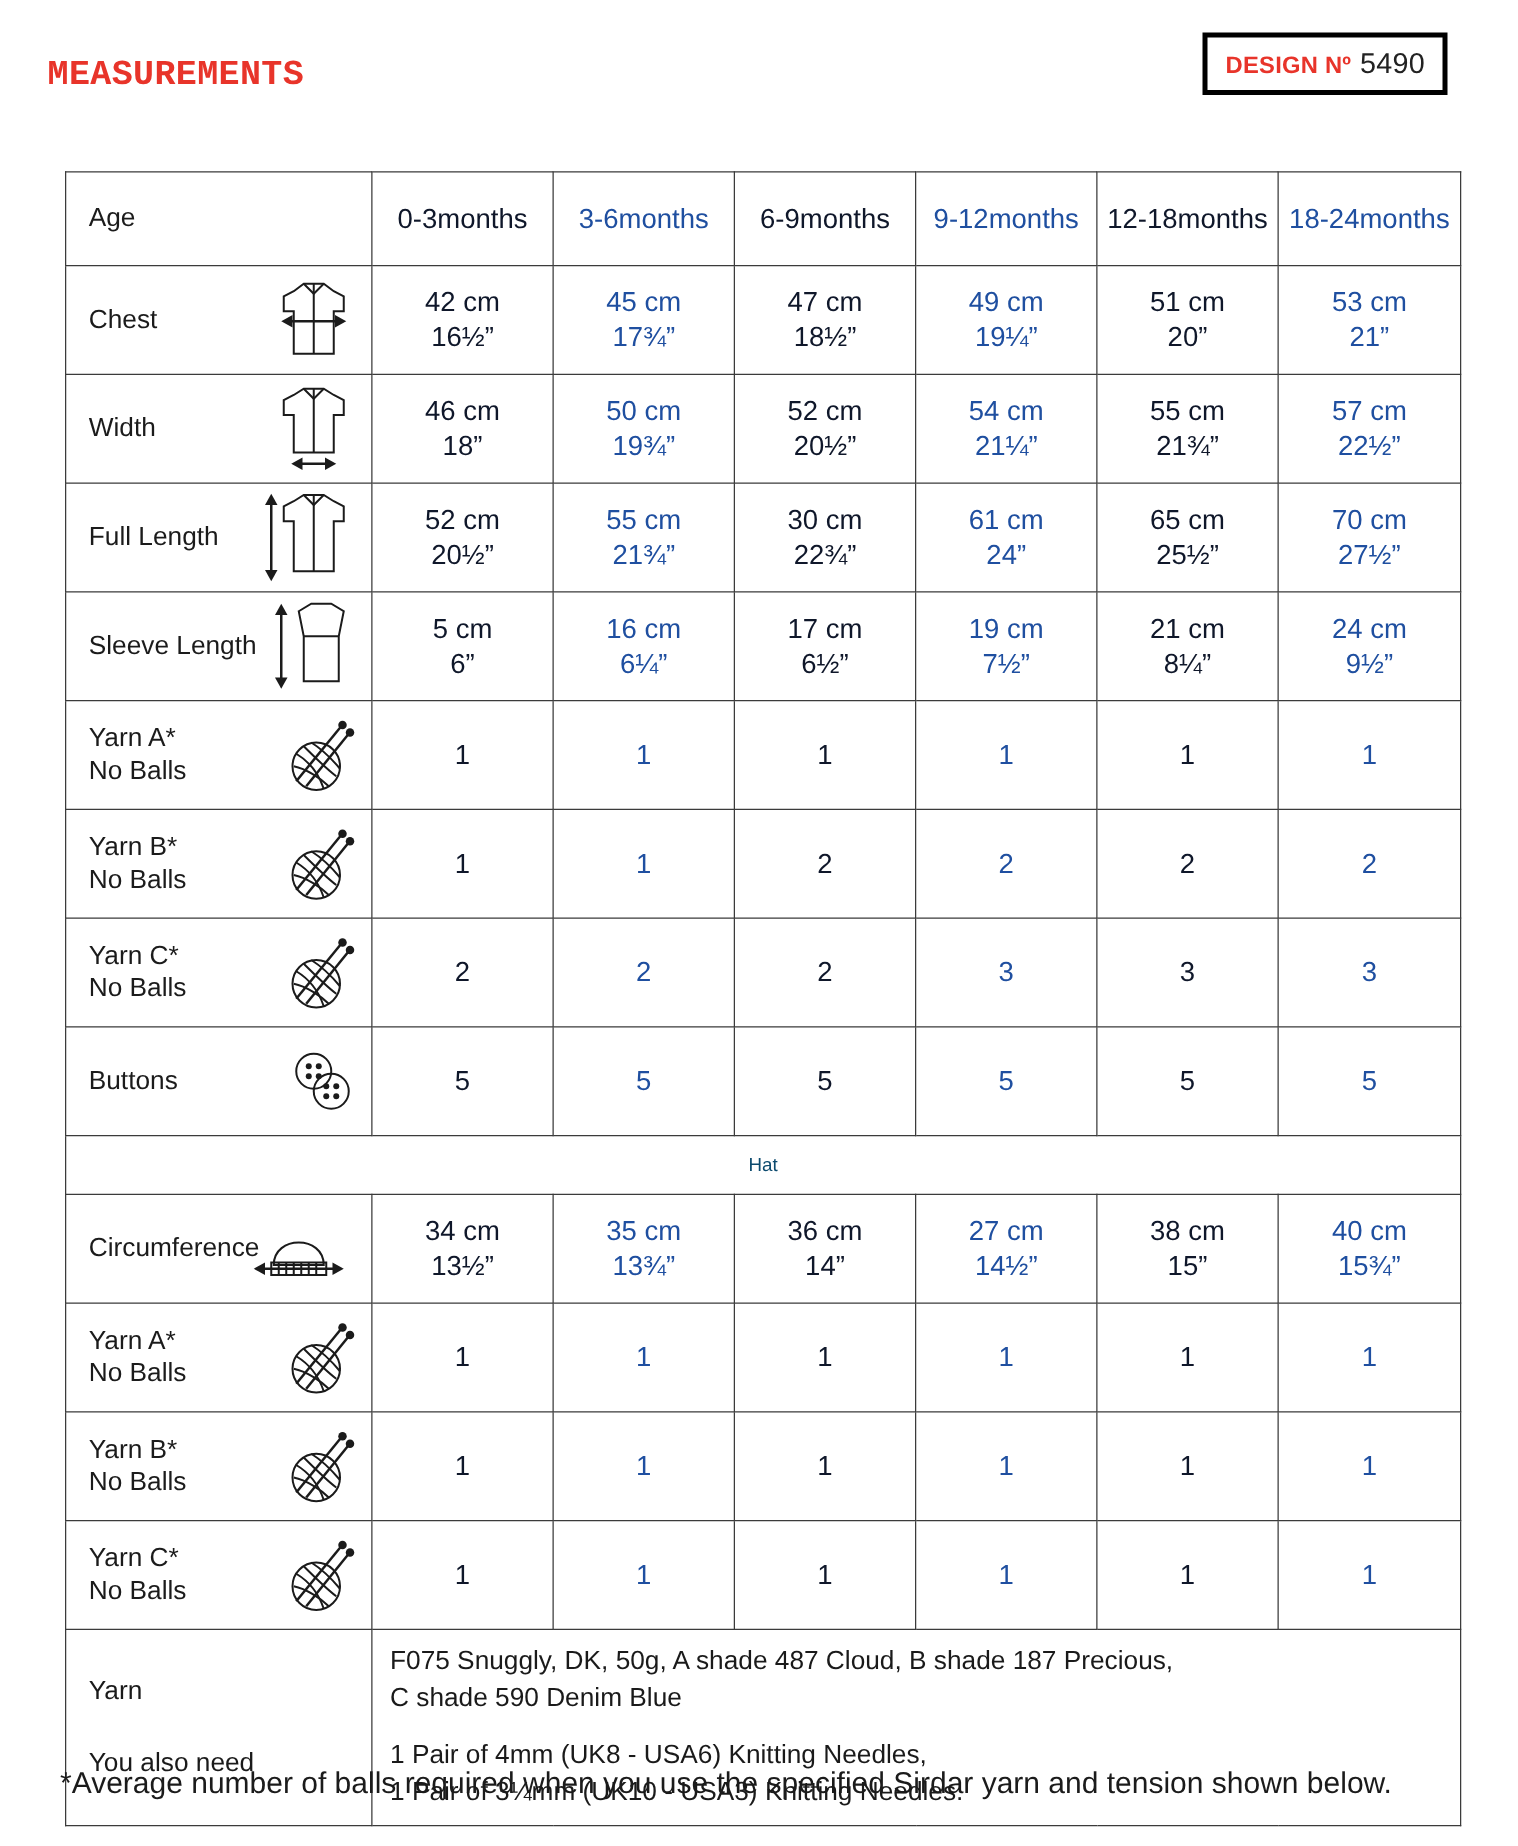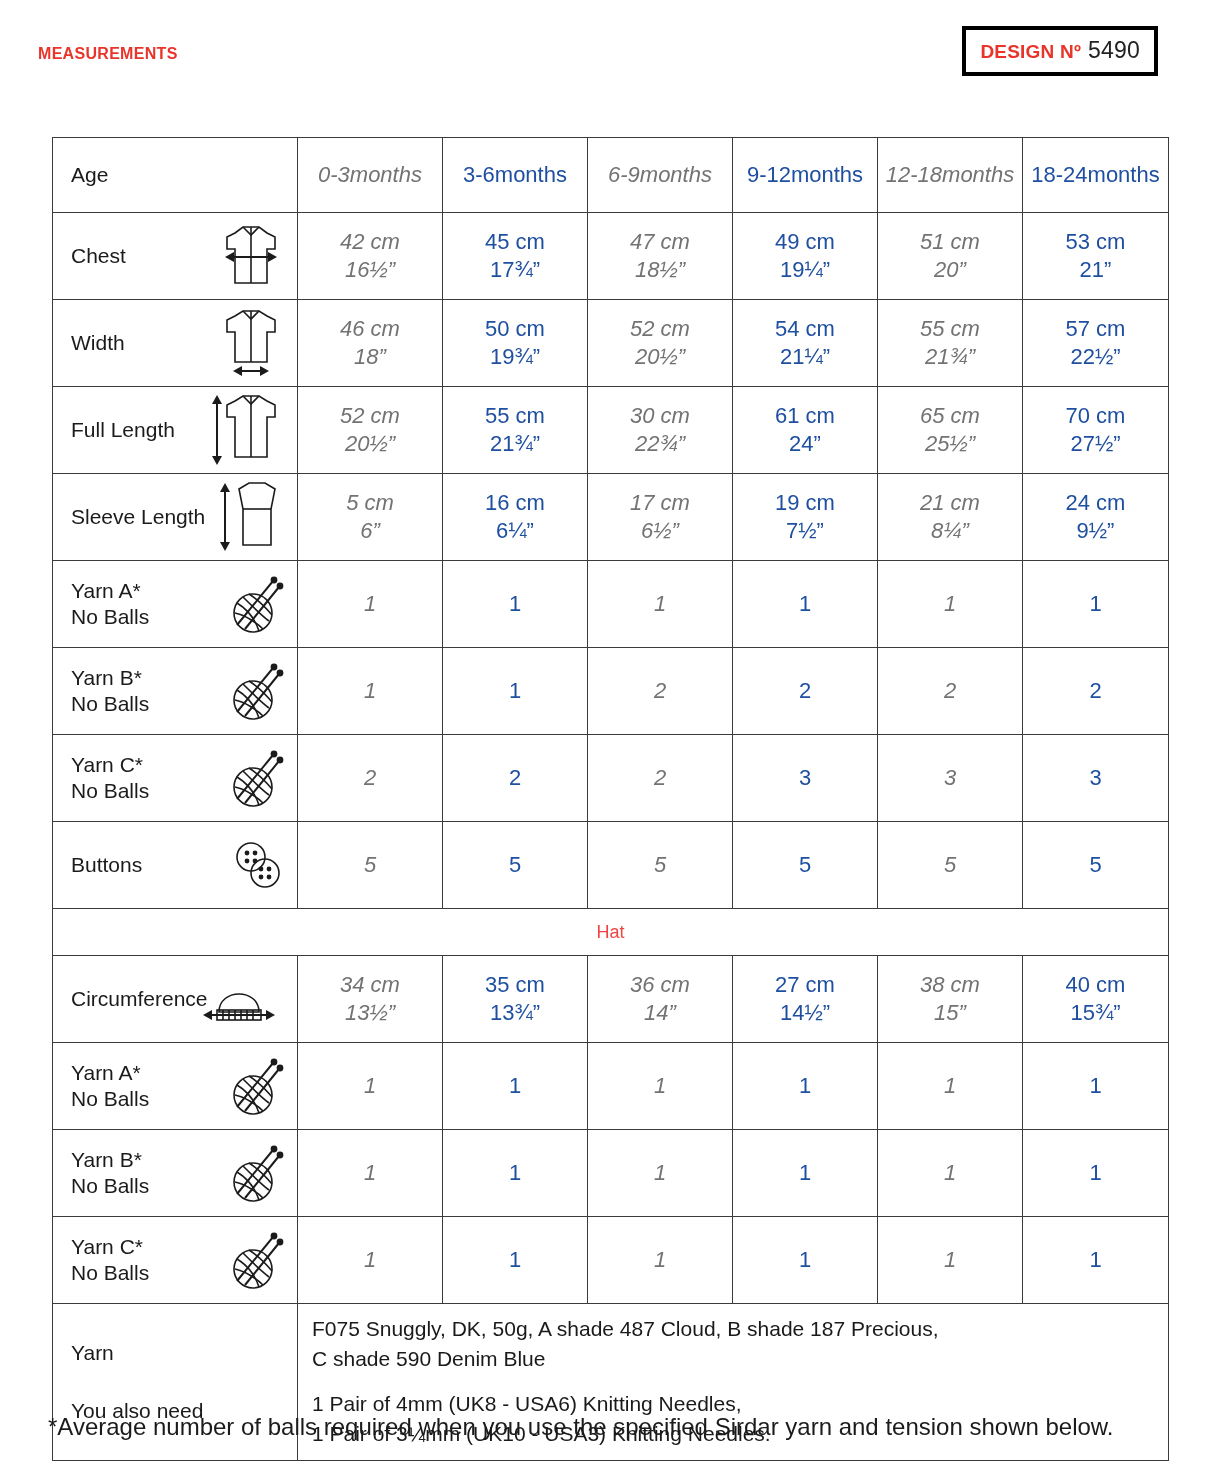--- a/index.html
+++ b/index.html
@@ -41,22 +41,23 @@
     color: #222;
     font-size: 23px;
     margin-left: 7px;
   }
   .meas-title {
     position: absolute;
     left: 38px;
     top: 45px;
     color: #e8342a;
     font-weight: bold;
-    font-size: 16px;
+    font-size: 28px;
     letter-spacing: .3px;
+    font-family: Liberation Mono, monospace;
   }
   .meas-sub {
     position: absolute;
     left: 38px;
     top: 90px;
     font-size: 21px;
     color: #1b1b1b;
   }
   table.meas {
     position: absolute;
@@ -90,33 +91,33 @@
     transform: translateY(-50%);
   }
   .val {
     text-align: center;
     font-size: 22px;
     line-height: 1.28;
     height: 86px;
   }
   .val .l1 { display: block; }
   .val .l2 { display: block; }
-  .red { color: #737373; font-style: italic; }
+  .red { color: #0f172a; }
   .blue { color: #1f4fa0; }
   .hdr td { height: 74px; }
   .hdr .hdr-val {
     text-align: center;
     font-size: 22px;
     line-height: 1.3;
   }
   .hat-row td {
     height: 46px;
     text-align: center;
-    font-size: 18px;
-    color: #ef4444;
+    font-size: 15px;
+    color: #0c4a6e;
   }
   .yarn-note-label {
     font-size: 21px;
     padding: 10px 0 10px 18px !important;
     vertical-align: top;
   }
   .yarn-note-body {
     font-size: 21px;
     line-height: 1.45;
     padding: 10px 0 10px 14px !important;

